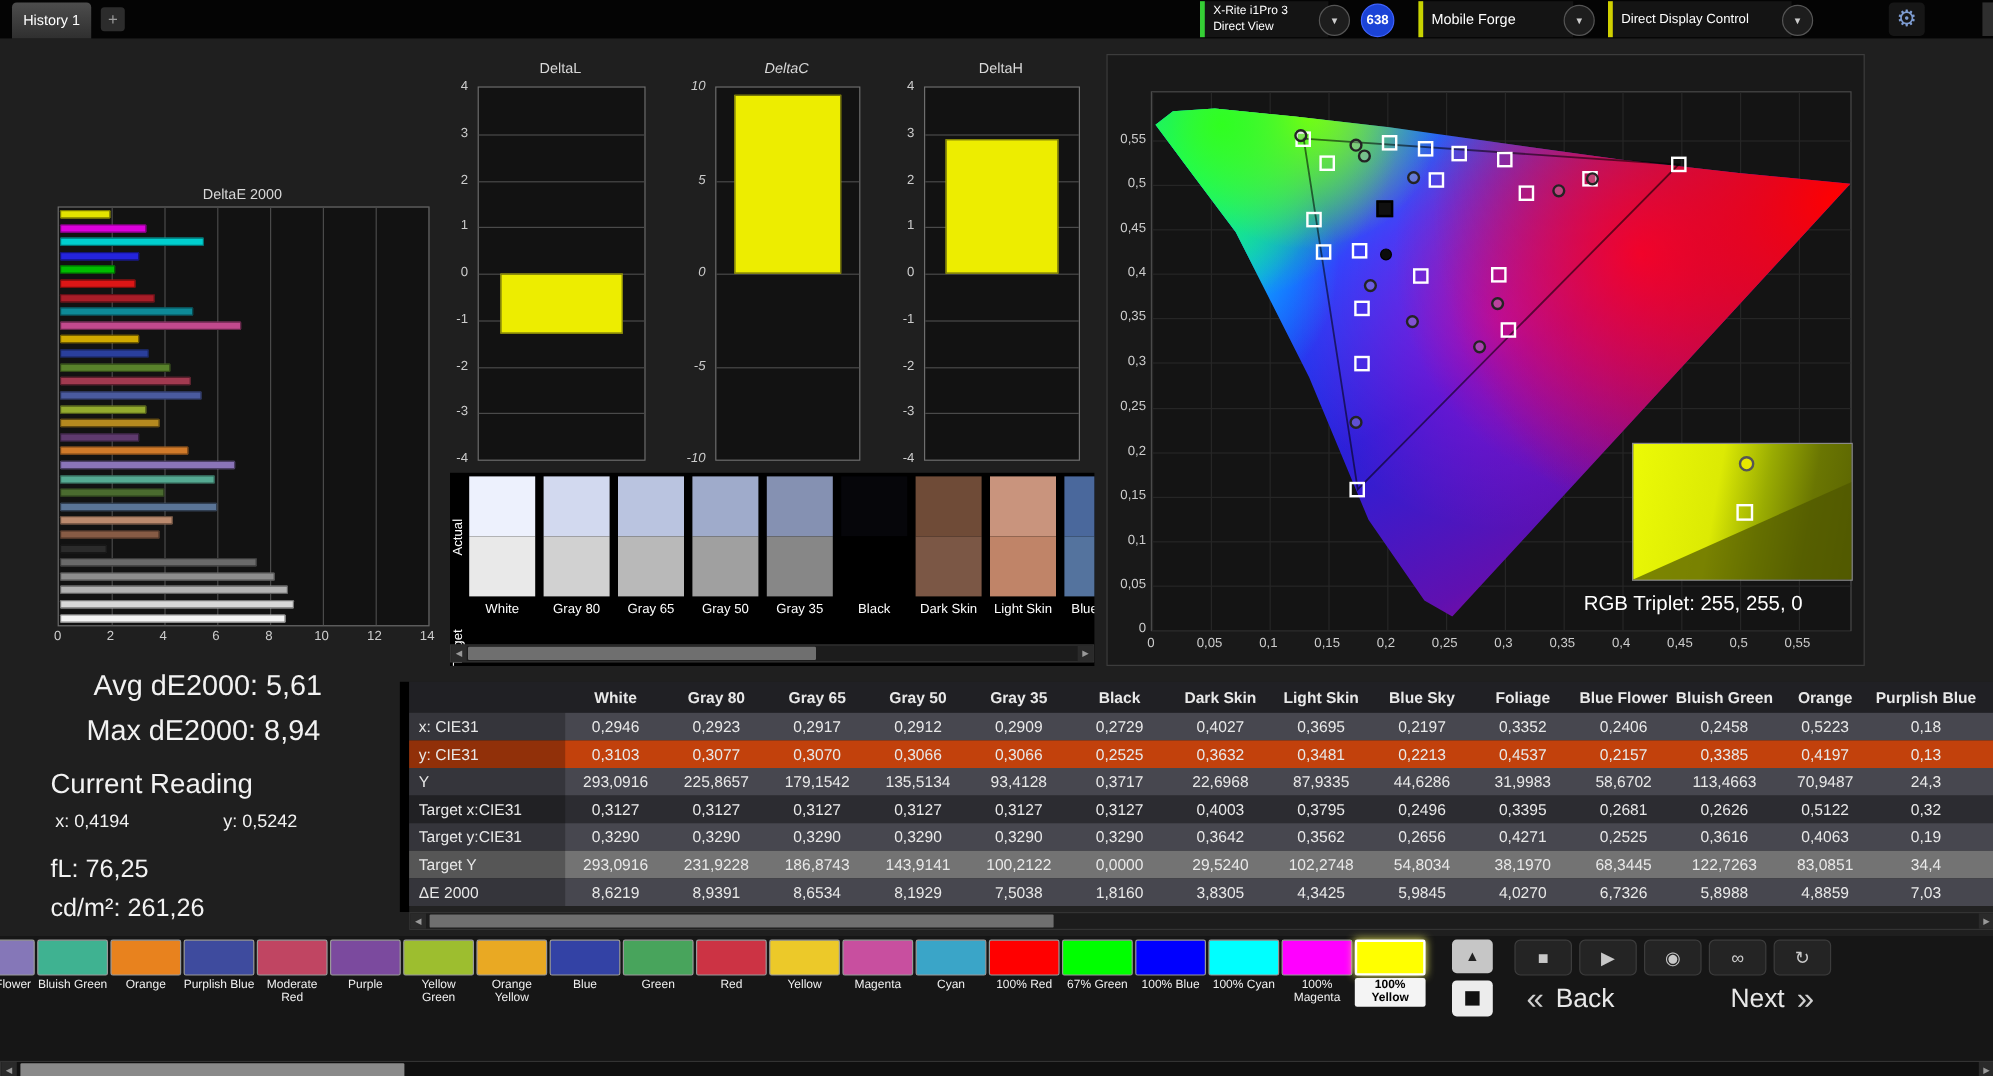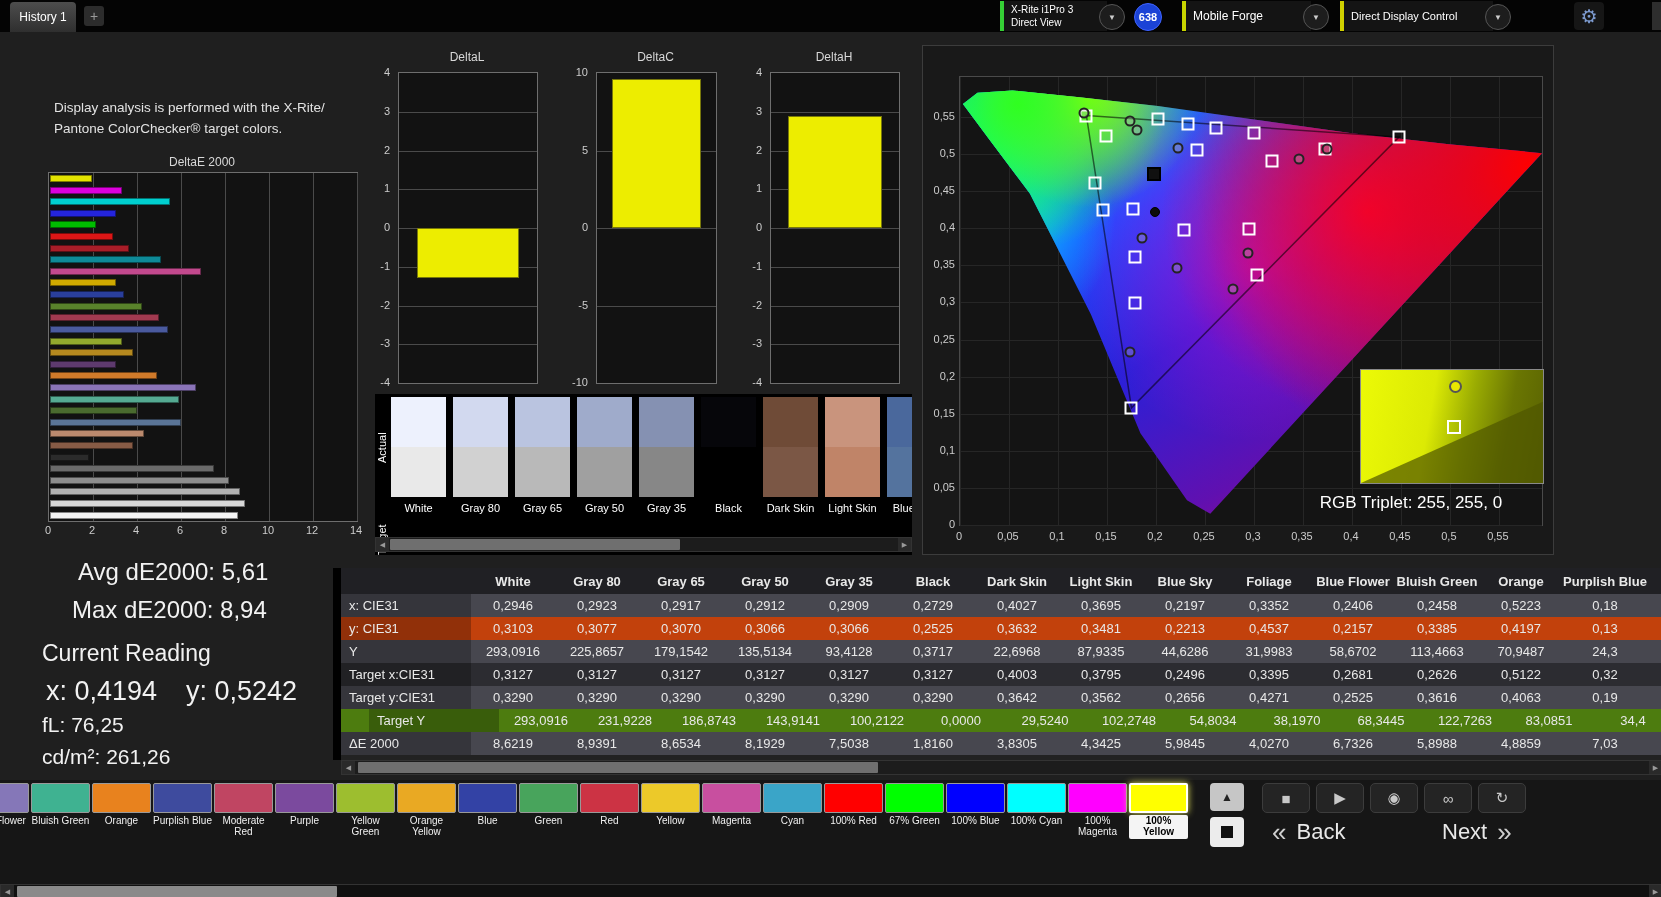--- a/index.html
+++ b/index.html
@@ -112,24 +112,20 @@
     </div>
     <div class="ddcircle" style="left:1303px;">▼</div>
     <div class="meter" style="left:1340px;width:142px;border-left:4px solid #d0d000;justify-content:center;font-size:11px;">
       <span>Direct Display Control</span>
     </div>
     <div class="ddcircle" style="left:1485px;">▼</div>
     <div class="gearbtn">⚙</div>
     <div class="sliver"></div>
   </div>
 
-  <div class="subtitle">
-    <div>Display analysis is performed with the X-Rite/</div>
-    <div>Pantone ColorChecker® target colors.</div>
-  </div>
   <div class="chart-title" style="left:48px;top:155px;width:308px;">DeltaE 2000</div>
   <div class="plot" id="de-plot">
       <div class="vline" style="left: 14.2857%;"></div>
       <div class="vline" style="left: 28.5714%;"></div>
       <div class="vline" style="left: 42.8571%;"></div>
       <div class="vline" style="left: 57.1429%;"></div>
       <div class="vline" style="left: 71.4286%;"></div>
       <div class="vline" style="left: 85.7143%;"></div>
       <div class="vline" style="left: 100%;"></div>
       <div id="de-bars">
@@ -172,22 +168,22 @@
       <span style="left: 42.8571%;">6</span>
       <span style="left: 57.1429%;">8</span>
       <span style="left: 71.4286%;">10</span>
       <span style="left: 85.7143%;">12</span>
       <span style="left: 100%;">14</span>
     </div>
 
   <div class="stat" style="left:78px;top:558px;font-size:24px;">Avg dE2000: 5,61</div>
   <div class="stat" style="left:72px;top:596px;font-size:24px;">Max dE2000: 8,94</div>
   <div class="stat" style="left:42px;top:640px;font-size:23px;">Current Reading</div>
-  <div class="stat" style="left:46px;top:676px;font-size:27px;">x: 0,4194</div>
-  <div class="stat" style="left:186px;top:676px;font-size:27px;text-align:center;">y: 0,5242</div>
+  <div class="stat" style="left:46px;top:676px;font-size:15px;">x: 0,4194</div>
+  <div class="stat" style="left:186px;top:676px;font-size:15px;text-align:center;">y: 0,5242</div>
   <div class="stat" style="left:42px;top:713px;font-size:21px;">fL: 76,25</div>
   <div class="stat" style="left:42px;top:745px;font-size:21px;">cd/m²: 261,26</div>
 
   <div id="swatch-strip">
     <div class="vlabel" style="top:8px;height:92px;">Actual</div>
     <div class="vlabel" style="top:100px;height:92px;">Target</div>
     <div id="swatch-items">
         <div class="sw">
           <div class="a" style="background: rgb(237, 241, 253);"></div>
           <div class="t" style="background: rgb(233, 233, 233);"></div>
@@ -440,21 +436,21 @@
           <div class="tcell">0,3290</div>
           <div class="tcell">0,3642</div>
           <div class="tcell">0,3562</div>
           <div class="tcell">0,2656</div>
           <div class="tcell">0,4271</div>
           <div class="tcell">0,2525</div>
           <div class="tcell">0,3616</div>
           <div class="tcell">0,4063</div>
           <div class="tcell">0,19</div>
         </div>
-        <div class="trow" style="background: #4d7c0f; padding-left: 28px;">
+        <div class="trow" style="background: #737373;">
           <div class="tlabel" style="background: rgba(0, 0, 0, 0.25);">Target Y</div>
           <div class="tcell">293,0916</div>
           <div class="tcell">231,9228</div>
           <div class="tcell">186,8743</div>
           <div class="tcell">143,9141</div>
           <div class="tcell">100,2122</div>
           <div class="tcell">0,0000</div>
           <div class="tcell">29,5240</div>
           <div class="tcell">102,2748</div>
           <div class="tcell">54,8034</div>
@@ -611,21 +607,21 @@
       <span class="ytick" style="left: 0px; width: 22px; top: 16px;">4</span>
       <span class="ytick" style="left: 0px; width: 22px; top: 54.75px;">3</span>
       <span class="ytick" style="left: 0px; width: 22px; top: 93.5px;">2</span>
       <span class="ytick" style="left: 0px; width: 22px; top: 132.25px;">1</span>
       <span class="ytick" style="left: 0px; width: 22px; top: 171px;">0</span>
       <span class="ytick" style="left: 0px; width: 22px; top: 209.75px;">-1</span>
       <span class="ytick" style="left: 0px; width: 22px; top: 248.5px;">-2</span>
       <span class="ytick" style="left: 0px; width: 22px; top: 287.25px;">-3</span>
       <span class="ytick" style="left: 0px; width: 22px; top: 326px;">-4</span>
     </div>
-    <div class="dchart" style="left: 560px; top: 50px; width: 158px;">
+    <div class="dchart" style="left: 560px; top: 50px; width: 158px; font-style: italic;">
       <div class="chart-title" style="left: 36px; top: 0px; width: 119px;">DeltaC</div>
       <div class="plot" style="left: 36px; top: 22px; width: 119px; height: 310px;">
         <div class="hline" style="top: 77.5px;"></div>
         <div class="hline" style="top: 155px;"></div>
         <div class="hline" style="top: 232.5px;"></div>
         <div class="dbar" style="left: 13%; width: 74%; top: 6.2px; height: 148.8px; background: rgb(237, 237, 0); border: 1px solid rgb(119, 119, 10); box-sizing: border-box;"></div>
       </div>
       <span class="ytick" style="left: 0px; width: 28px; top: 16px;">10</span>
       <span class="ytick" style="left: 0px; width: 28px; top: 93.5px;">5</span>
       <span class="ytick" style="left: 0px; width: 28px; top: 171px;">0</span>

